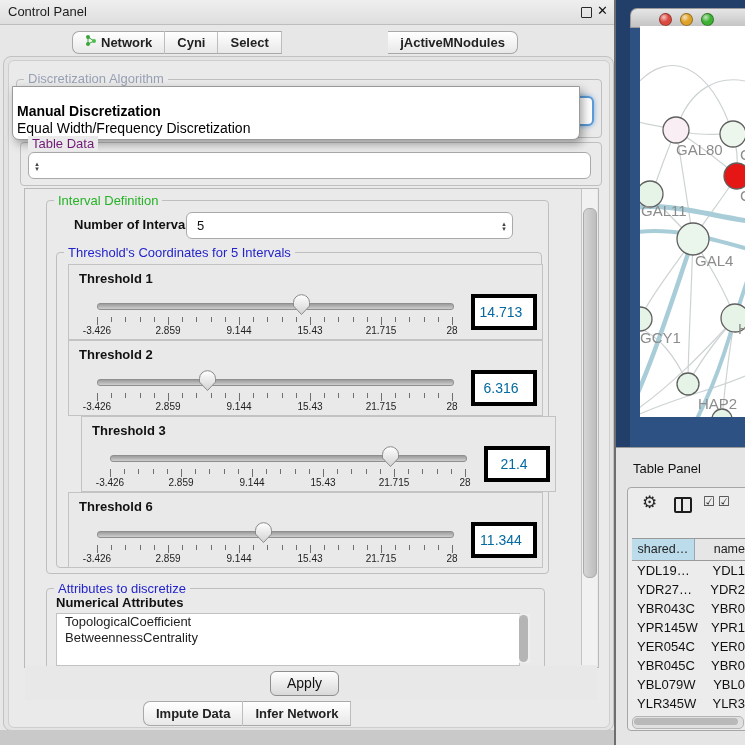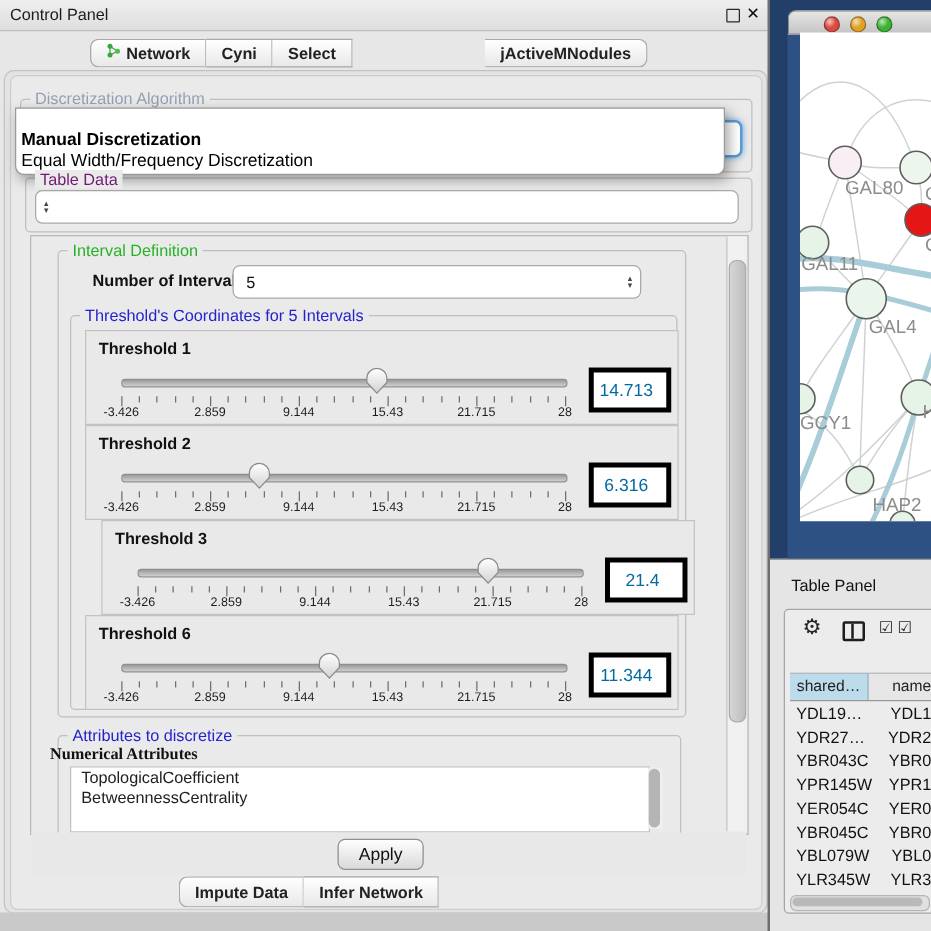--- a/index.html
+++ b/index.html
@@ -354,21 +354,21 @@
                 <stop offset="1" stop-color="#d2d2d2"></stop>
               </linearGradient>
             </defs>
           </svg></div>
         <div class="thr-value">11.344</div>
       </div>
     </div>
 
   <div class="abs grp" style="left:46px;top:588px;width:497px;height:90px;"></div>
   <div class="grp-title t-blue" style="left:54px;top:581px;">Attributes to discretize</div>
-  <div class="abs" style="left:40px;top:595px;font-size:13px;font-weight:bold;color:#111;font-family:Liberation Serif, serif;">Numerical Attributes</div>
+  <div class="abs" style="left:56px;top:595px;font-size:13px;font-weight:bold;color:#111;">Numerical Attributes</div>
   <div class="abs" id="attr-list">
       <div class="it">TopologicalCoefficient</div>
       <div class="it">BetweennessCentrality</div>
     </div>
   <div class="abs" id="attr-sb">
       <div class="thumb"></div>
     </div>
 
   <div class="abs" style="left:25px;top:666px;width:572px;height:34px;background:#e8e8e8;"></div>
 

